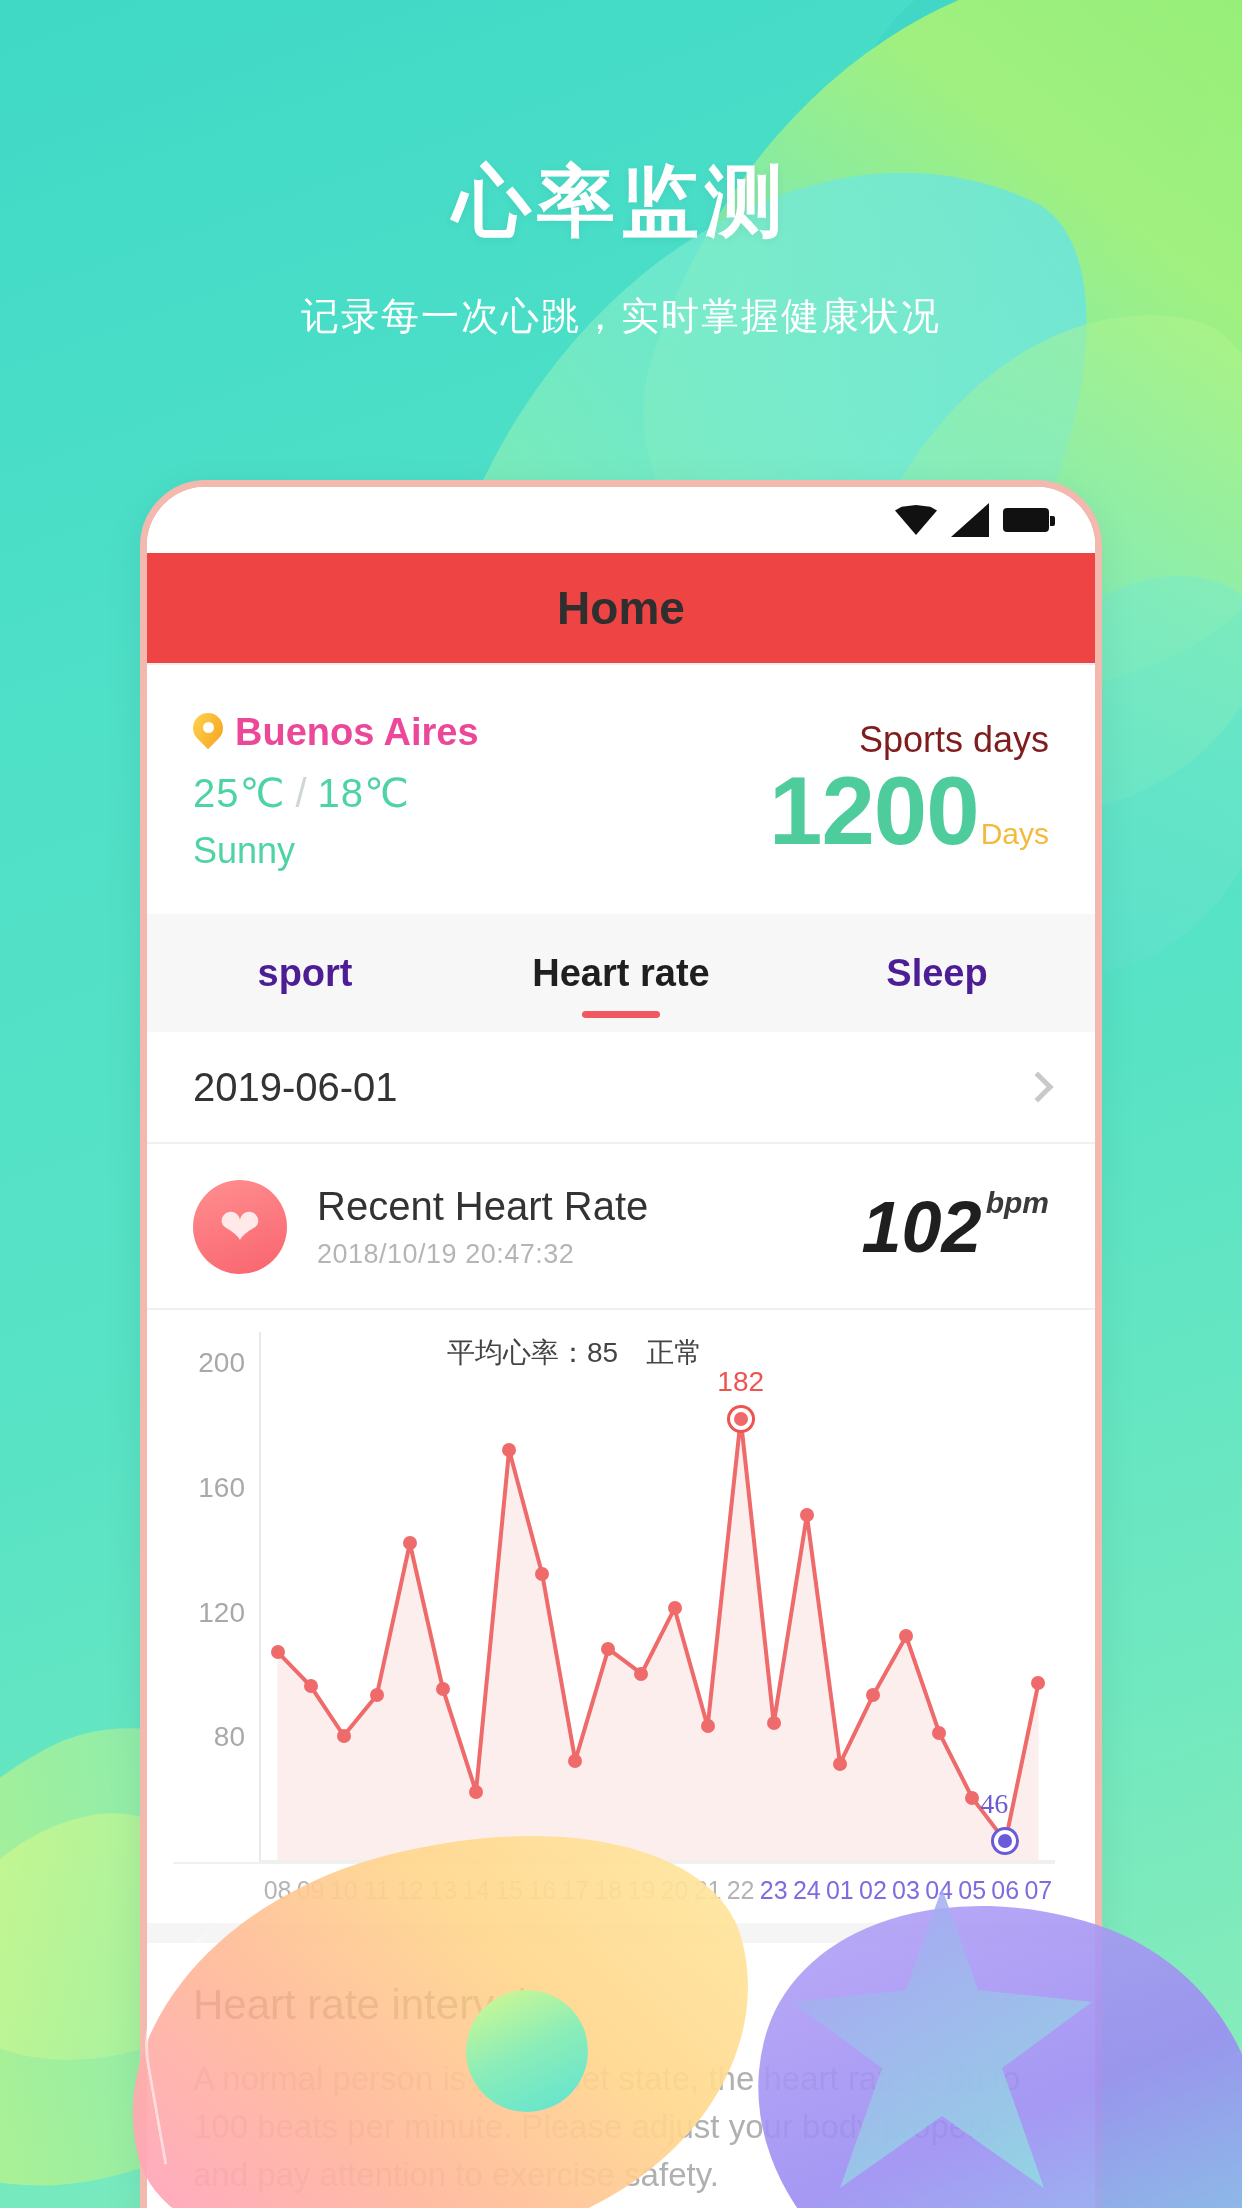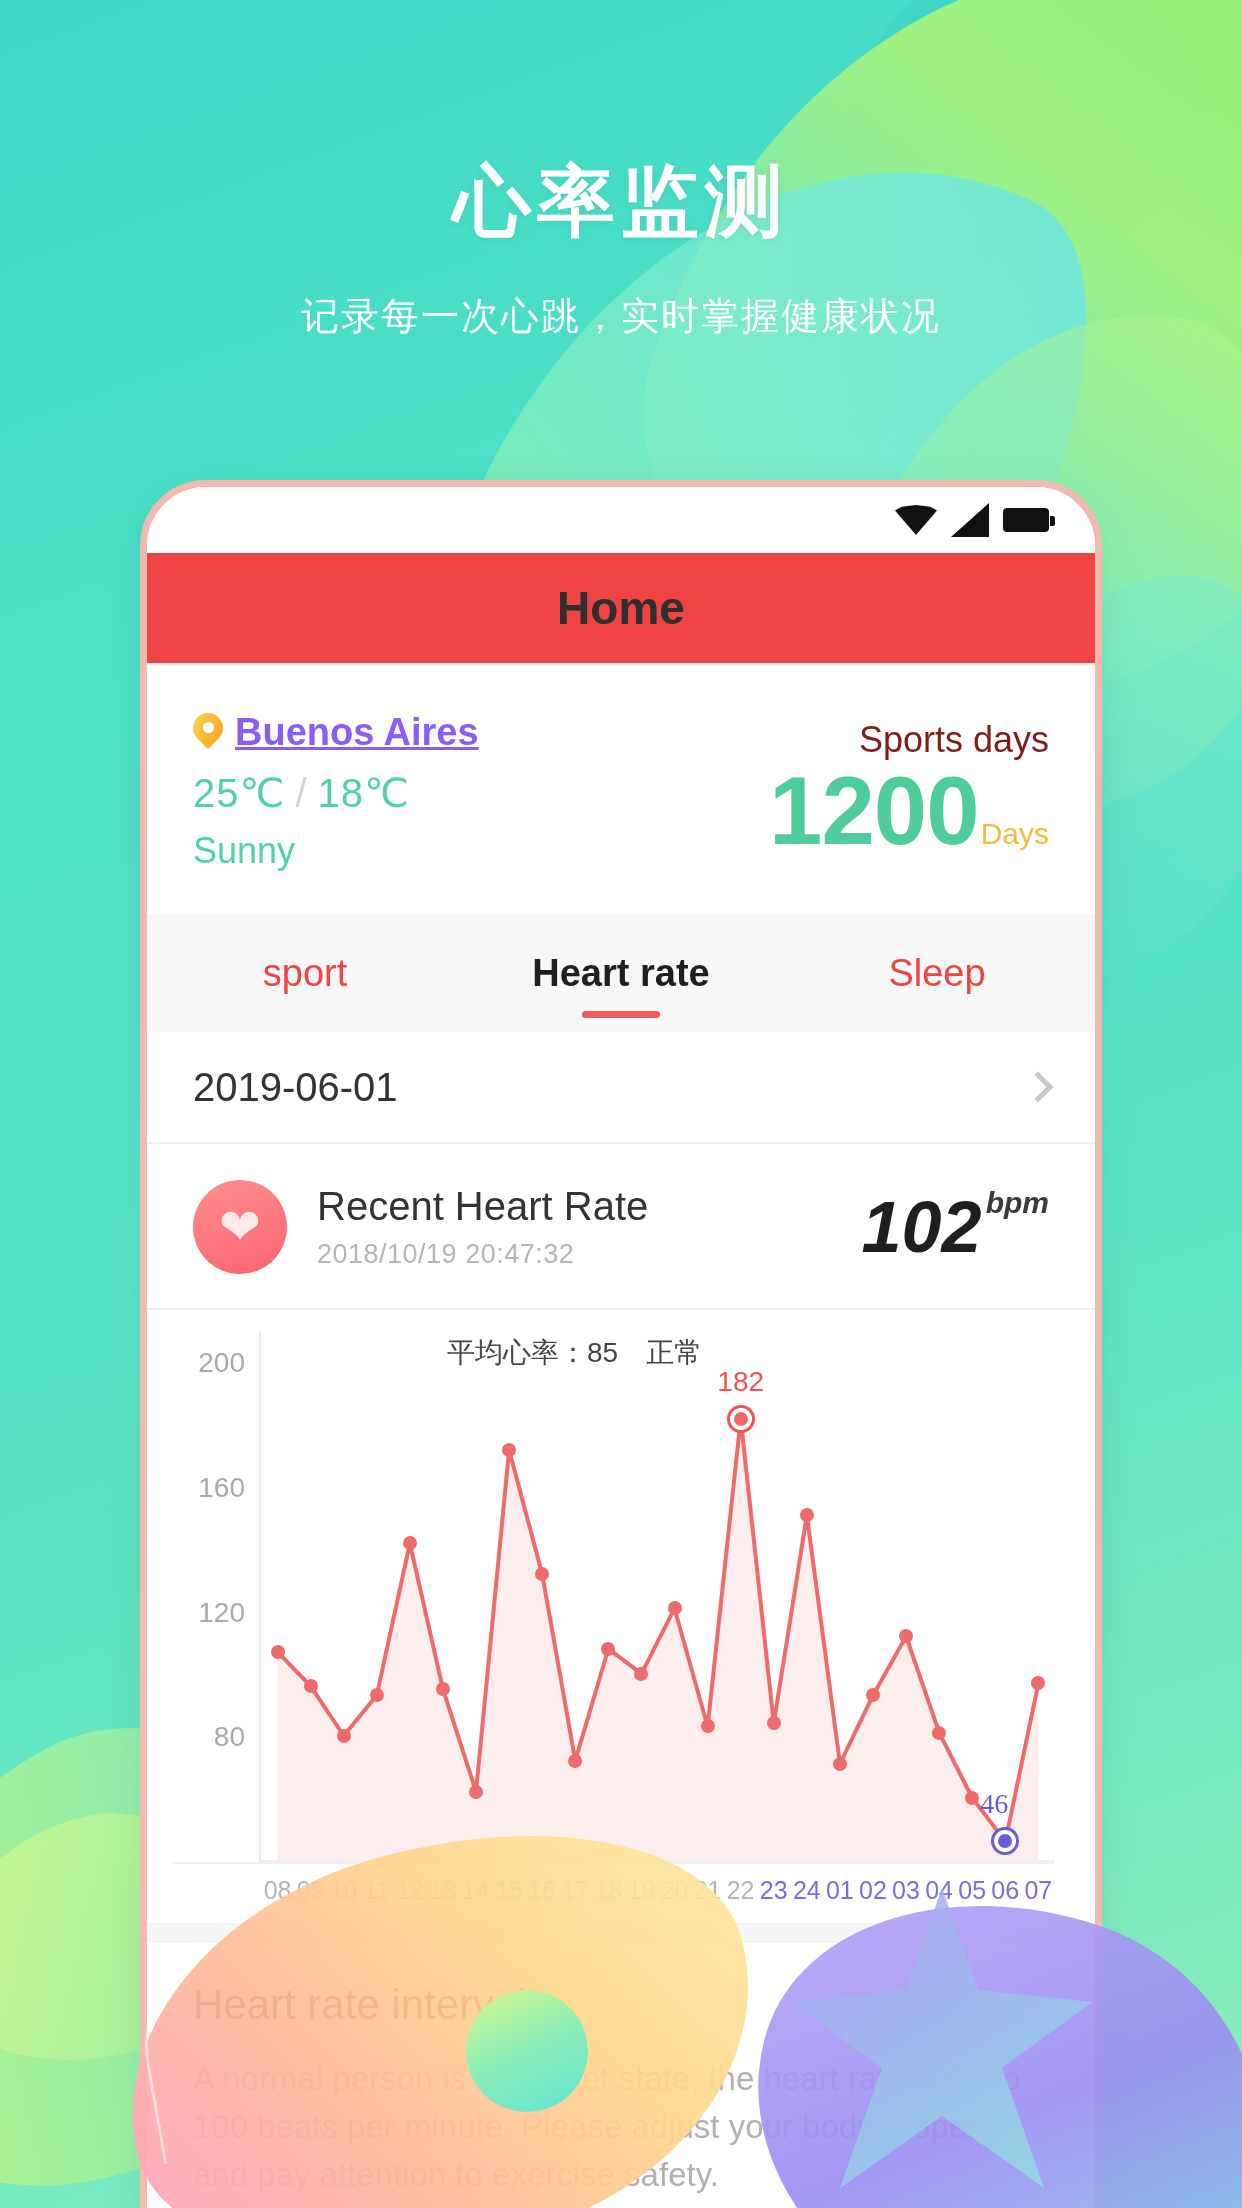--- a/index.html
+++ b/index.html
@@ -180,39 +180,39 @@
   }
   .ic-pin::before {
     content:''; position:absolute; left:0; top:0; width:30px; height:30px;
     border-radius: 50% 50% 50% 0; transform: rotate(-45deg);
     background: linear-gradient(160deg,#ffd24d,#f5a623);
   }
   .ic-pin::after {
     content:''; position:absolute; left:10px; top:9px; width:11px; height:11px;
     border-radius:50%; background:#fff;
   }
-  .w-city { font-size: 38px; font-weight: 700; color: #8b5cf6; text-decoration: underline; }
+  .w-city { font-size: 38px; font-weight: 700; color: #ec4899; }
   .w-temp { margin-top: 16px; font-size: 40px; color: #4ed3a3; letter-spacing: 1px; }
   .w-temp .sep { color: #cfd6d3; margin: 0 10px; font-weight: 300; }
   .w-cond { margin-top: 14px; font-size: 36px; color: #4ed3a3; }
 
   .w-right { text-align: right; padding-top: 8px; }
   .w-sd-label { font-size: 36px; color: #7f1d1d; }
   .w-sd-value { margin-top: 2px; line-height: 1; }
   .w-sd-num { font-size: 96px; font-weight: 700; color: #4fcc9c; letter-spacing: -1px; }
   .w-sd-unit { font-size: 30px; color: #f4b93d; margin-left: 2px; }
 
   
   .tabs {
     display: flex; background: #f7f7f7; height: 118px; align-items: stretch;
   }
   .tab {
     flex: 1; display: flex; flex-direction: column;
     align-items: center; justify-content: center; position: relative;
-    font-size: 38px; color: #ef4444;
+    font-size: 38px; color: #4c1d95; font-weight: bold;
   }
   .tab.active { color: #1f1f1f; font-weight: 700; }
   .tab .ul {
     position: absolute; bottom: 14px; width: 78px; height: 7px;
     background: #f2585f; border-radius: 4px; display: none;
   }
   .tab.active .ul { display: block; }
 
   
   .date-row {

